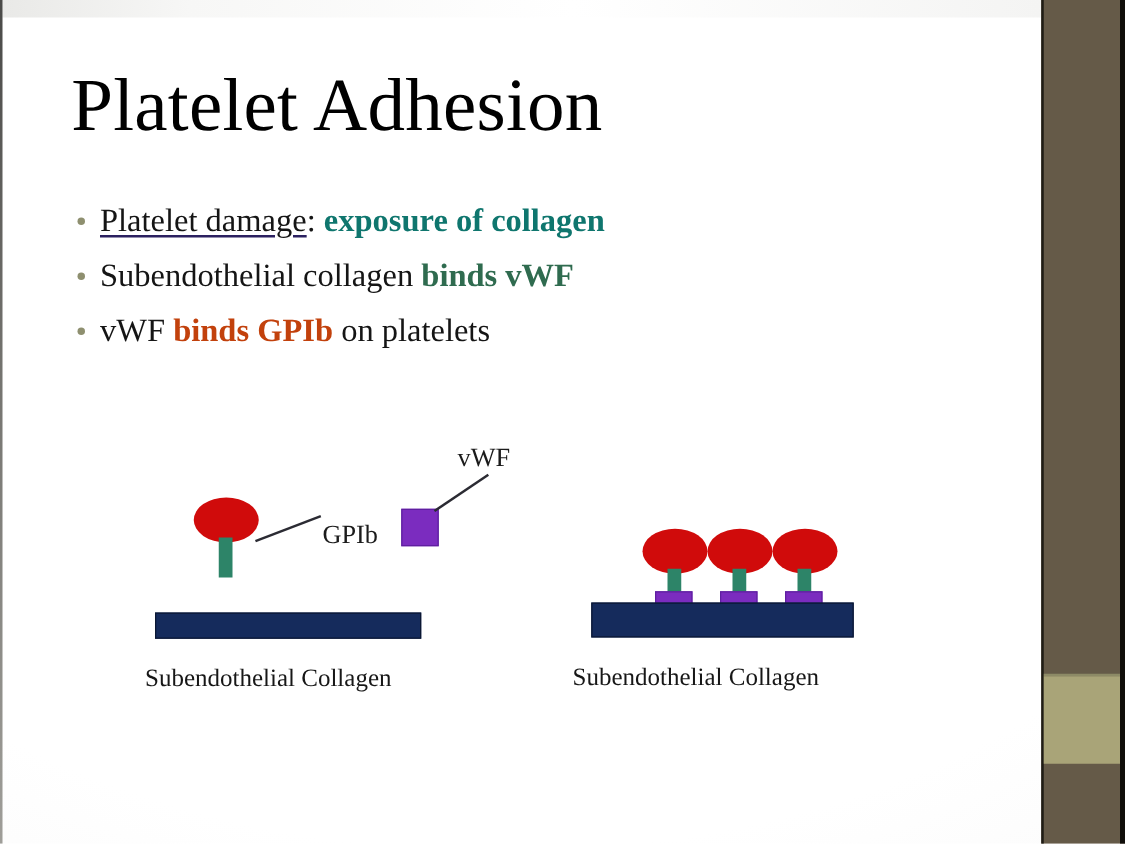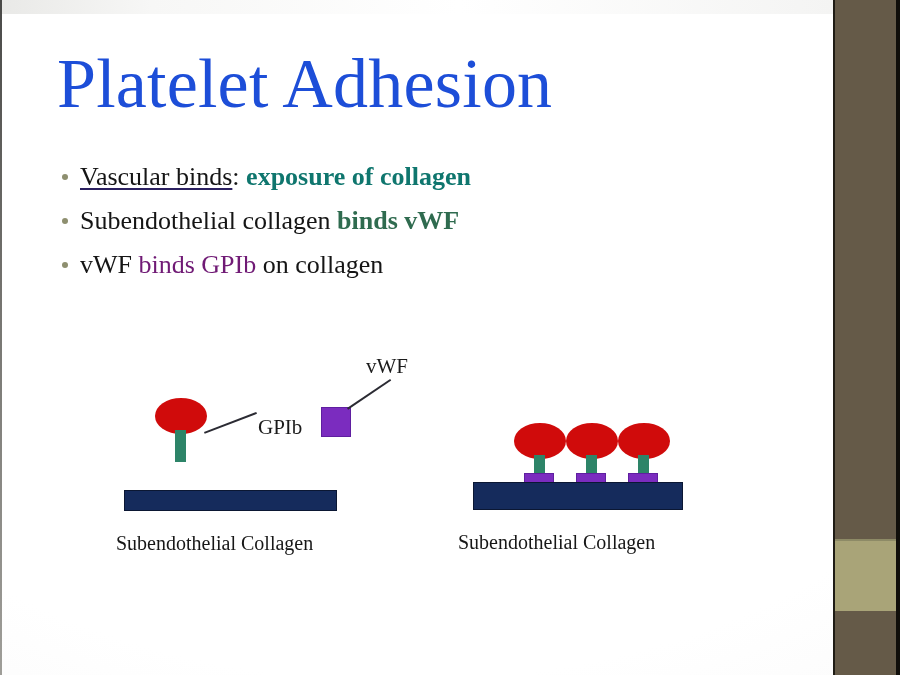--- a/index.html
+++ b/index.html
@@ -77,24 +77,24 @@
     width: 61px; height: 2px;
     background: #8d8a66;
   }
 
   
   .slide-title {
     position: absolute;
     left: 57px;
     top: 54px;
     font-family: "Liberation Serif", serif;
-    font-size: 70px;
+    font-size: 60px;
     line-height: 60px;
     font-weight: 400;
-    color: #1d4ed8;
+    color: #000000;
     letter-spacing: .2px;
     white-space: nowrap;
   }
 
   
   .bullet-list {
     position: absolute;
     left: 62px;
     top: 160px;
     width: 700px;
@@ -135,22 +135,22 @@
   }
   .seg-red {
     color: #0f766e;
     font-weight: 700;
   }
   .seg-green {
     color: #2f6b4f;
     font-weight: 700;
   }
   .seg-blue {
-    color: #701a75;
-    font-weight: 400;
+    color: #c2410c;
+    font-weight: 700;
   }
 
   
   .diagram {
     position: absolute;
   }
   .collagen-bar {
     position: absolute;
     background: #152b5c;
     border: 1px solid #0b1733;
@@ -208,35 +208,35 @@
   <div class="right-panel-edge"></div>
 
   <div class="slide-title">Platelet Adhesion</div>
 
   <div class="bullet-list">
 
     <div class="bullet-row">
       <span class="bullet-dot">
           <i></i>
         </span>
-      <span class="bullet-text"><span class="seg-underline-navy">Vascular binds</span><span>: </span><span class="seg-red">exposure of collagen</span></span>
+      <span class="bullet-text"><span class="seg-underline-navy">Platelet damage</span><span>: </span><span class="seg-red">exposure of collagen</span></span>
     </div>
 
     <div class="bullet-row">
       <span class="bullet-dot">
           <i></i>
         </span>
       <span class="bullet-text"><span>Subendothelial collagen </span><span class="seg-green">binds vWF</span></span>
     </div>
 
     <div class="bullet-row">
       <span class="bullet-dot">
           <i></i>
         </span>
-      <span class="bullet-text"><span>vWF </span><span class="seg-blue">binds GPIb</span><span> on collagen</span></span>
+      <span class="bullet-text"><span>vWF </span><span class="seg-blue">binds GPIb</span><span> on platelets</span></span>
     </div>
 
   </div>
 
   <div class="diagram" style="left:0; top:0; width:440px; height:570px;">
 
     <div class="platelet" style="left:155px; top:398px; width:52px; height:36px;"></div>
 
     <div class="stem" style="left:175px; top:430px; width:11px; height:32px;"></div>
 

